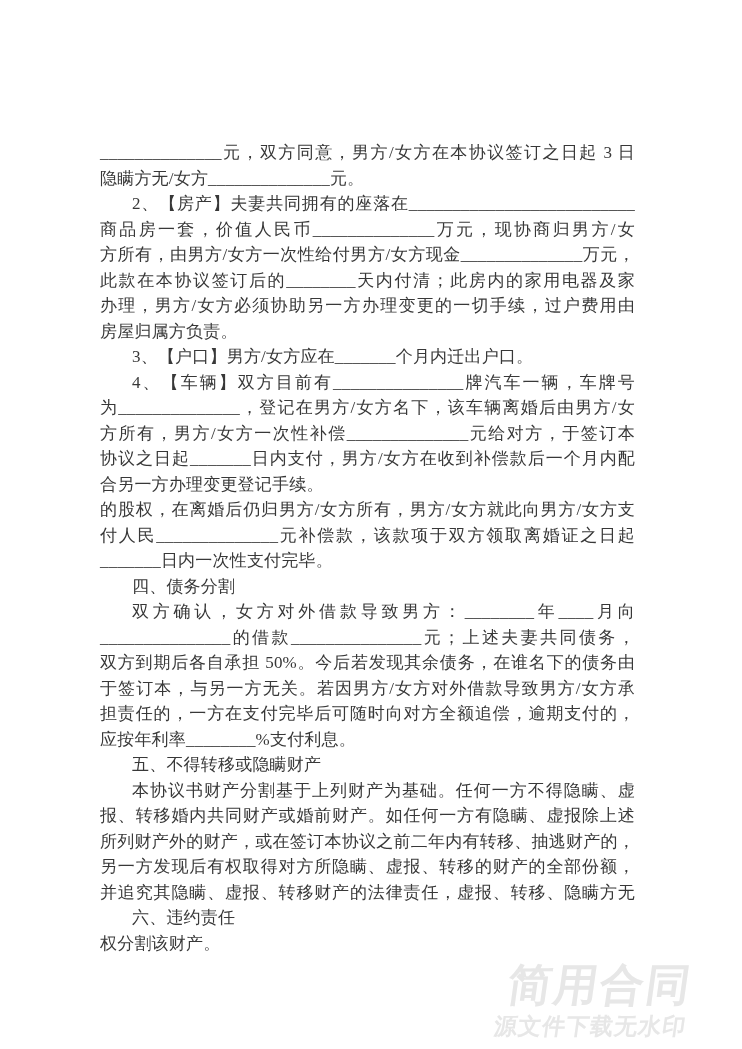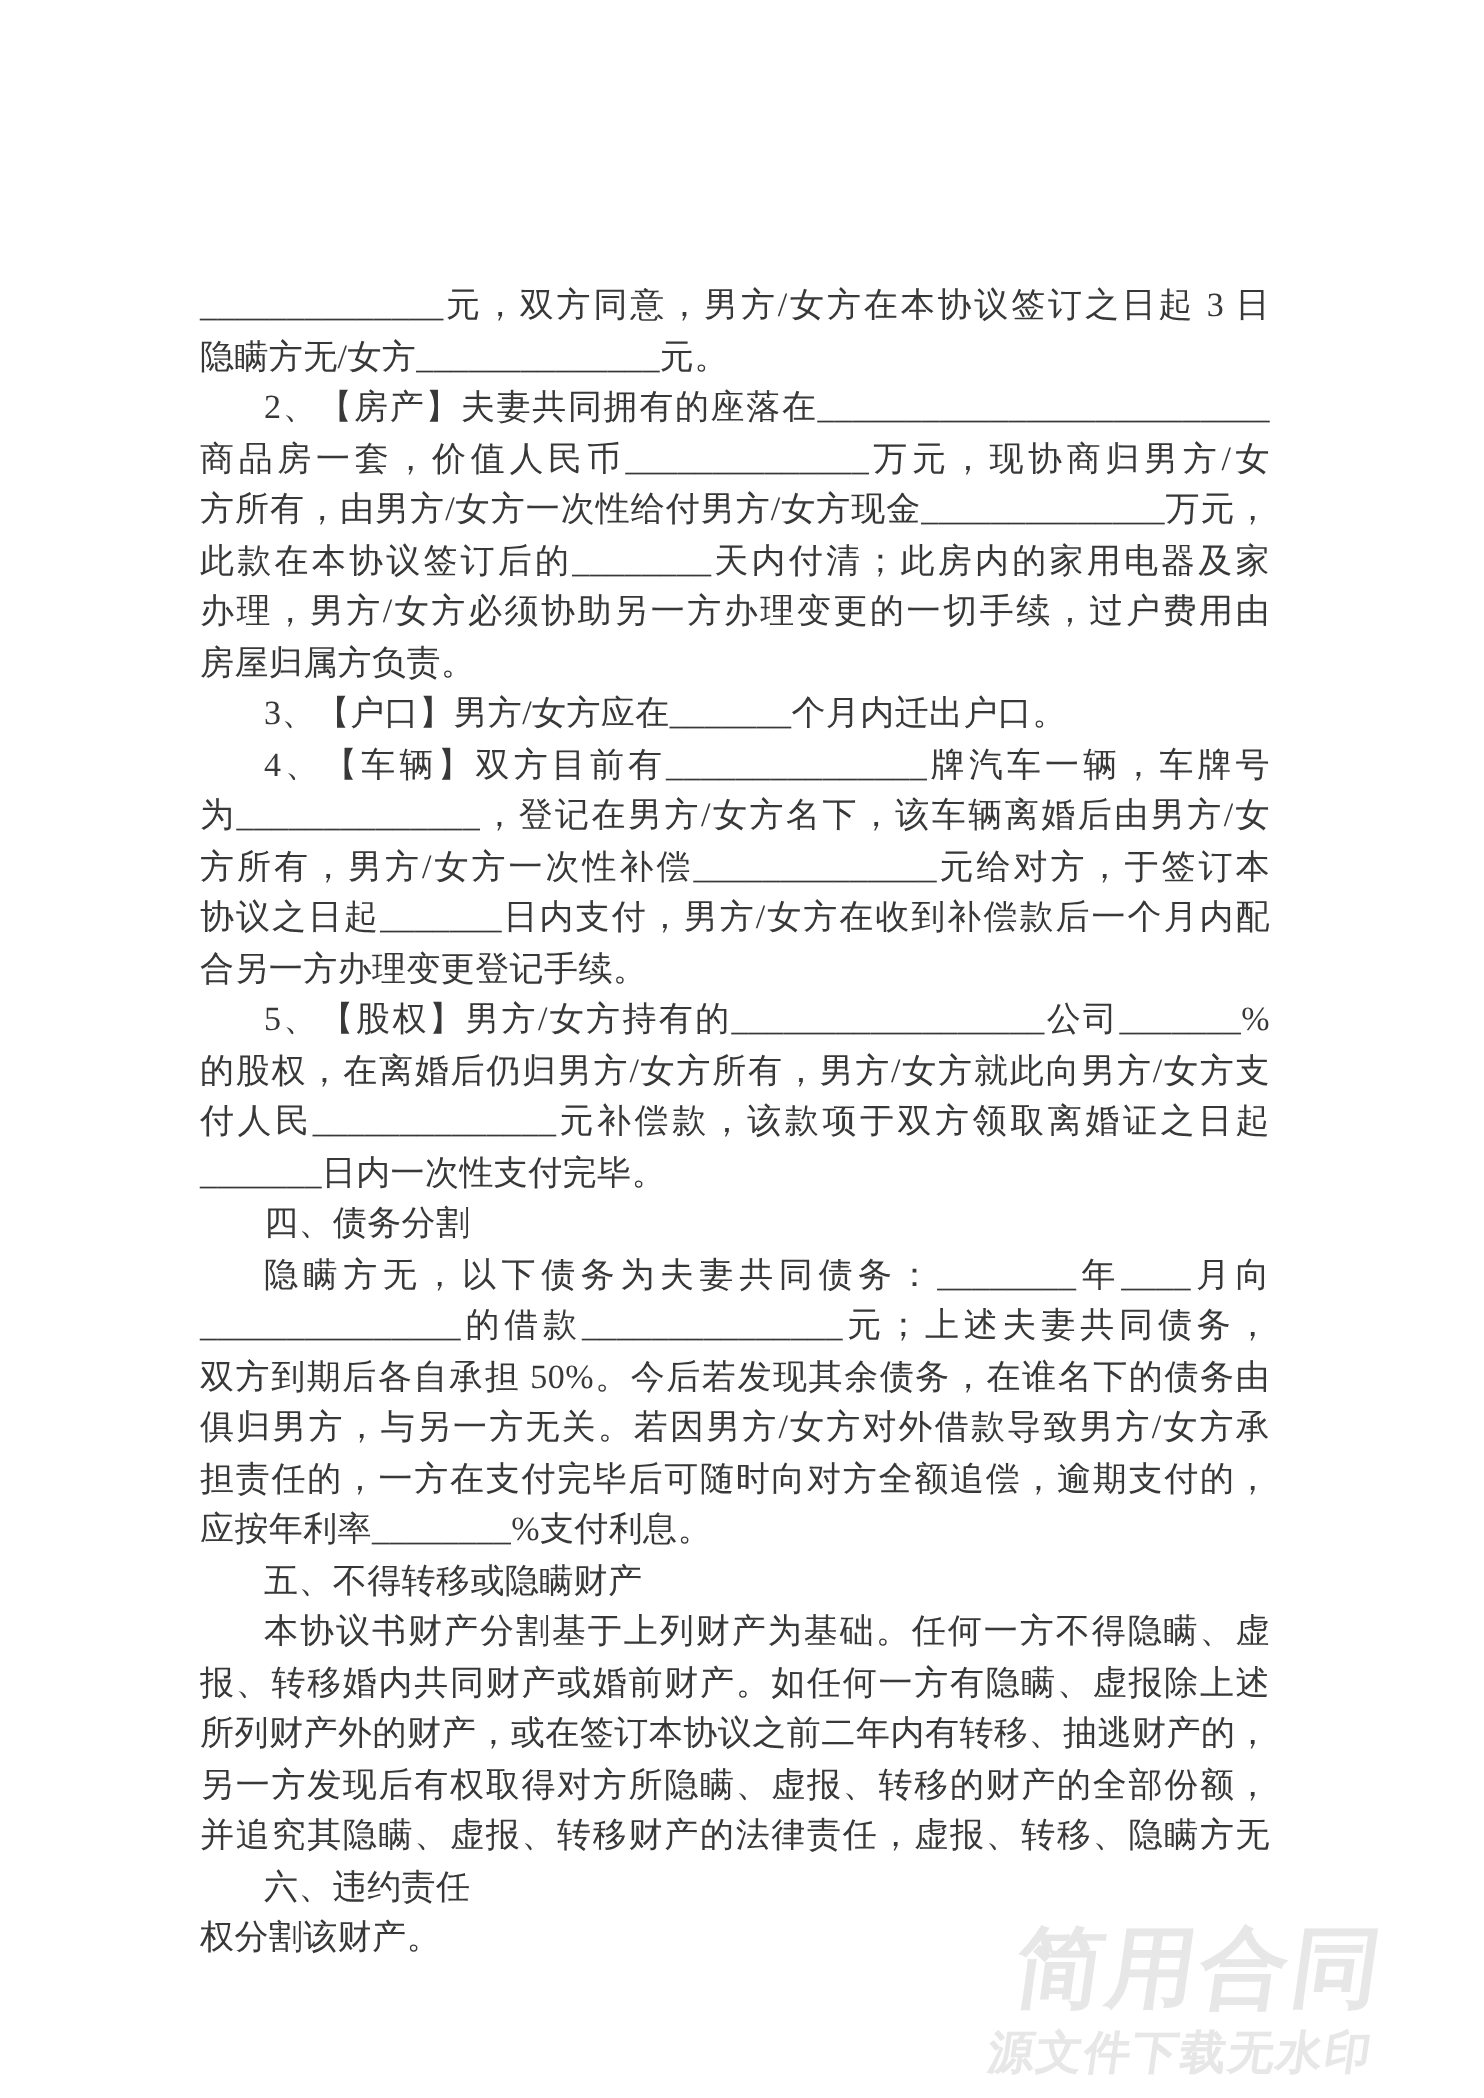--- a/index.html
+++ b/index.html
@@ -81,29 +81,28 @@
       <div class="line j">方所有，由男方/女方一次性给付男方/女方现金______________万元，</div>
       <div class="line j">此款在本协议签订后的________天内付清；此房内的家用电器及家</div>
       <div class="line j">办理，男方/女方必须协助另一方办理变更的一切手续，过户费用由</div>
       <div class="line">房屋归属方负责。</div>
       <div class="line in">3、【户口】男方/女方应在_______个月内迁出户口。</div>
       <div class="line j in">4、【车辆】双方目前有_______________牌汽车一辆，车牌号</div>
       <div class="line j">为______________，登记在男方/女方名下，该车辆离婚后由男方/女</div>
       <div class="line j">方所有，男方/女方一次性补偿______________元给对方，于签订本</div>
       <div class="line j">协议之日起_______日内支付，男方/女方在收到补偿款后一个月内配</div>
       <div class="line">合另一方办理变更登记手续。</div>
-      <div class="line j in">5、【股权】男方/女方持有的__________________公司_______%</div>
       <div class="line j">的股权，在离婚后仍归男方/女方所有，男方/女方就此向男方/女方支</div>
       <div class="line j">付人民______________元补偿款，该款项于双方领取离婚证之日起</div>
       <div class="line">_______日内一次性支付完毕。</div>
       <div class="line in">四、债务分割</div>
-      <div class="line j in">隐瞒方无，以下债务为夫妻共同债务：________年____月向</div>
+      <div class="line j in">双方确认，女方对外借款导致男方：________年____月向</div>
       <div class="line j">_______________的借款_______________元；上述夫妻共同债务，</div>
       <div class="line j">双方到期后各自承担 50%。今后若发现其余债务，在谁名下的债务由</div>
-      <div class="line j">俱归男方，与另一方无关。若因男方/女方对外借款导致男方/女方承</div>
+      <div class="line j">于签订本，与另一方无关。若因男方/女方对外借款导致男方/女方承</div>
       <div class="line j">担责任的，一方在支付完毕后可随时向对方全额追偿，逾期支付的，</div>
       <div class="line">应按年利率________%支付利息。</div>
       <div class="line in">五、不得转移或隐瞒财产</div>
       <div class="line j in">本协议书财产分割基于上列财产为基础。任何一方不得隐瞒、虚</div>
       <div class="line j">报、转移婚内共同财产或婚前财产。如任何一方有隐瞒、虚报除上述</div>
       <div class="line j">所列财产外的财产，或在签订本协议之前二年内有转移、抽逃财产的，</div>
       <div class="line j">另一方发现后有权取得对方所隐瞒、虚报、转移的财产的全部份额，</div>
       <div class="line j">并追究其隐瞒、虚报、转移财产的法律责任，虚报、转移、隐瞒方无</div>
       <div class="line in">六、违约责任</div>
       <div class="line">权分割该财产。</div>

